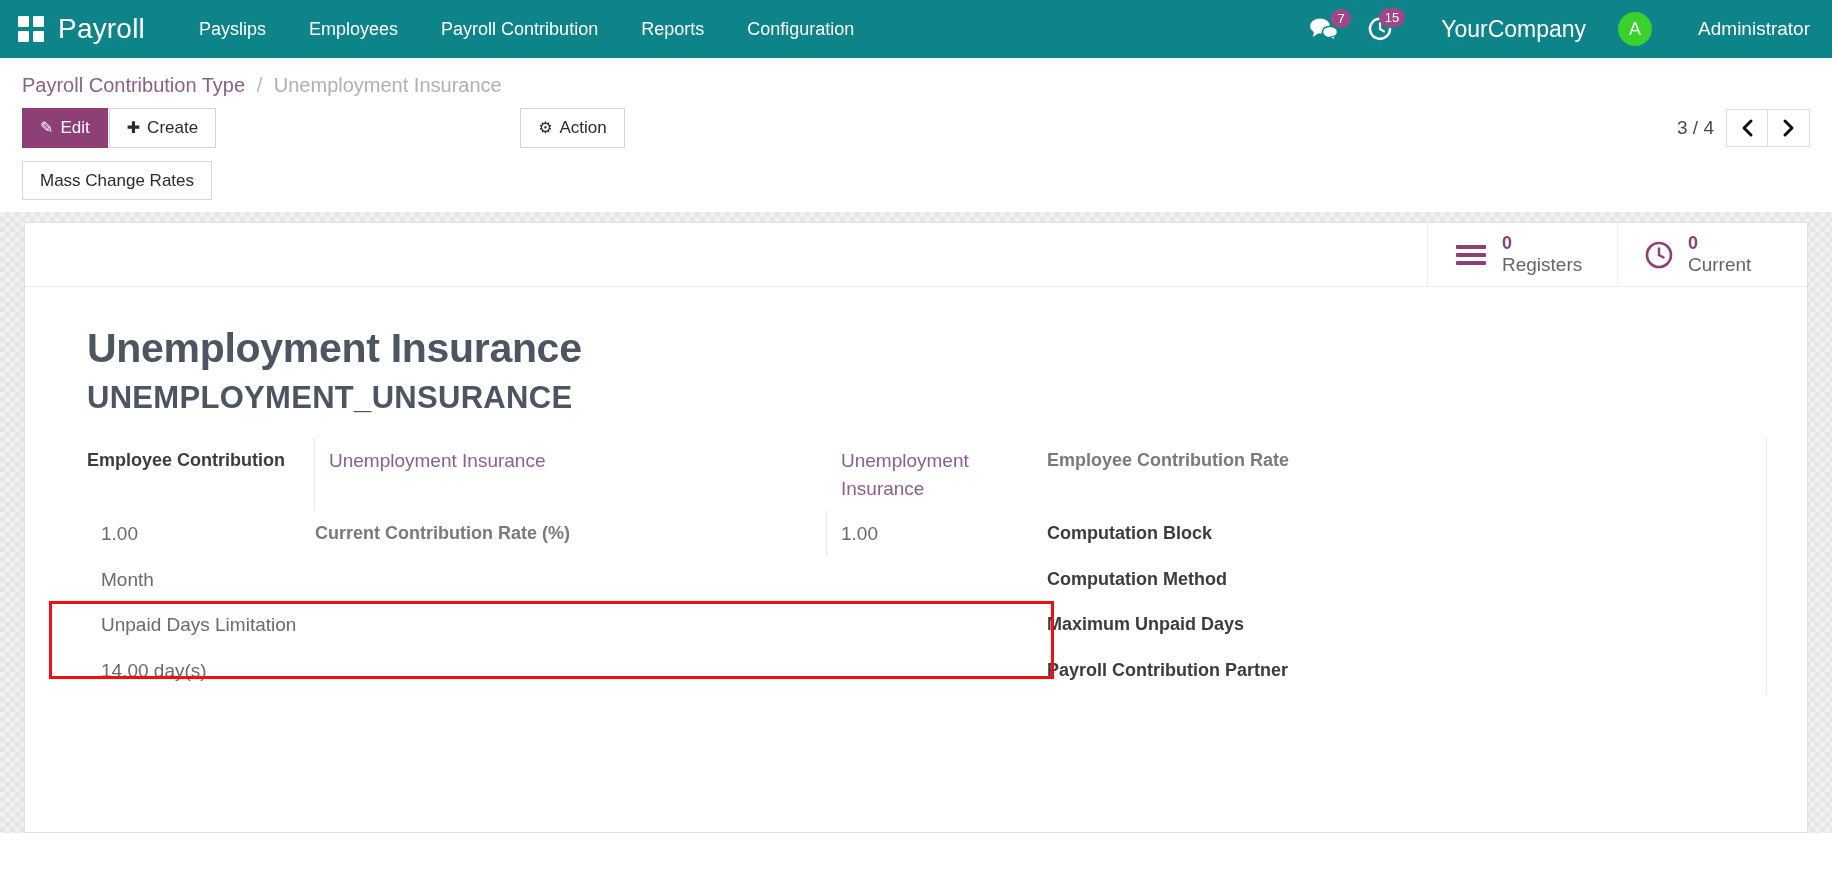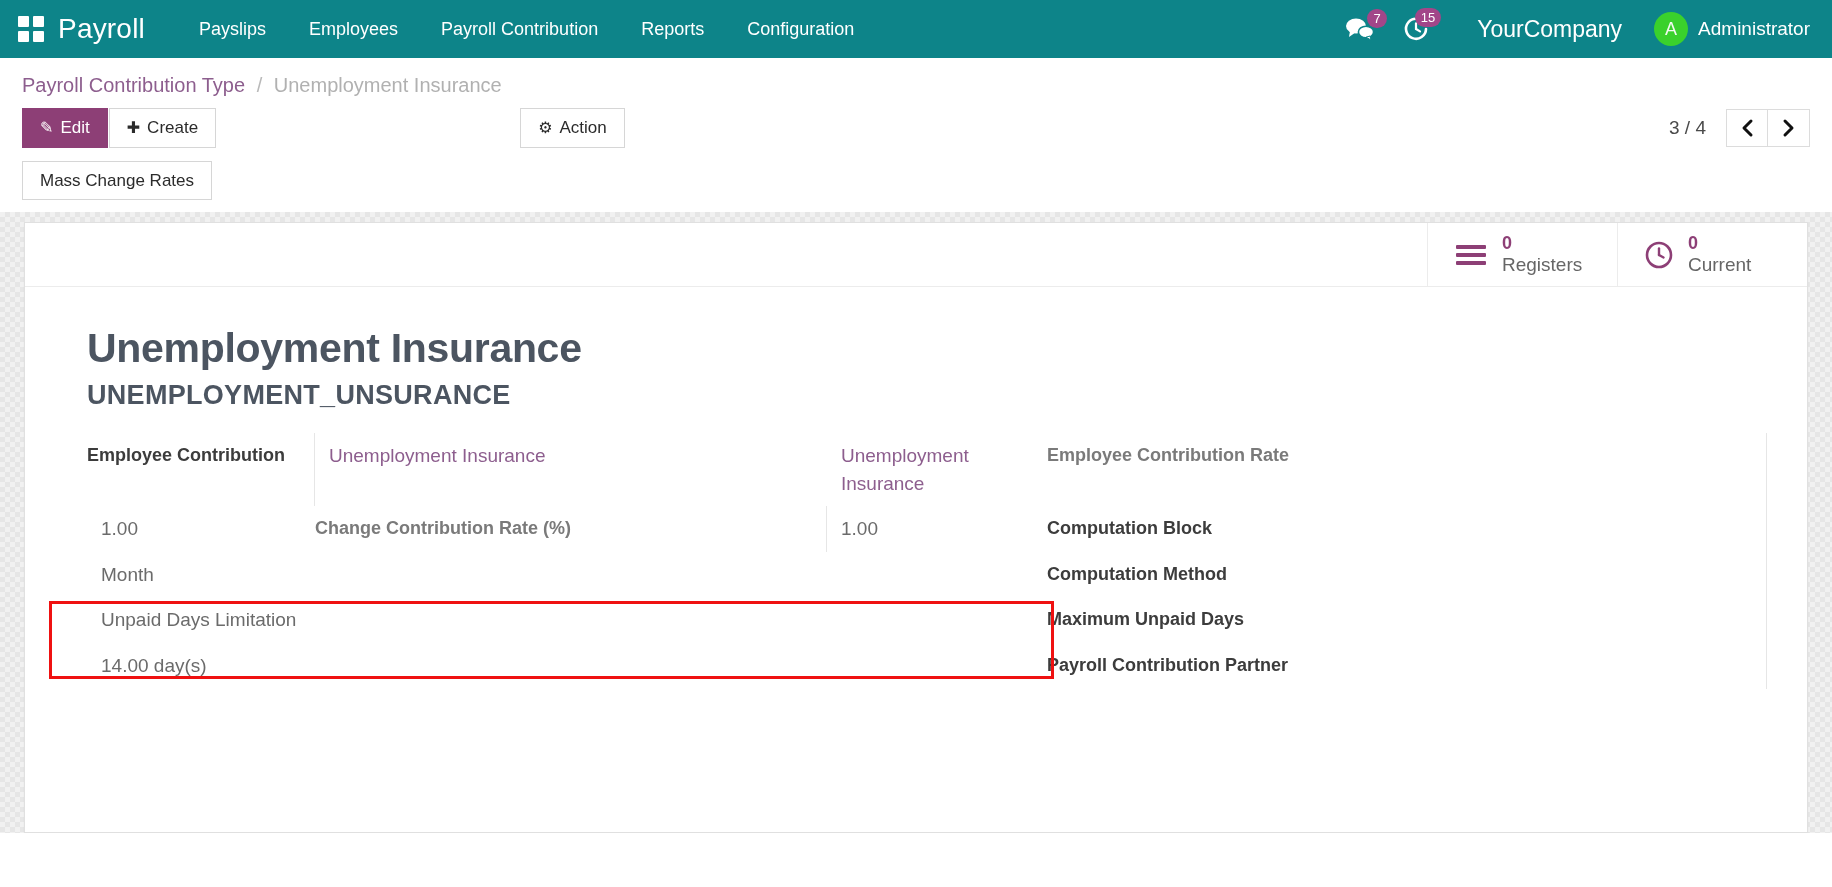--- a/index.html
+++ b/index.html
@@ -87,21 +87,21 @@
     cursor: pointer;
   }
   .avatar {
     width: 34px; height: 34px;
     border-radius: 50%;
     background: #3ad12c;
     color: #f4f9f2;
     font-size: 18px;
     display: flex; align-items: center; justify-content: center;
   }
-  .user-name { font-size: 19px; white-space: nowrap; }
+  .user-name { font-size: 19px; white-space: nowrap; margin-left: 36px; }
 
   
   .control-panel { background: #ffffff; }
   .breadcrumb {
     padding: 16px 0 8px 22px;
     font-size: 20px;
     white-space: nowrap;
   }
   .breadcrumb .crumb-link { color: #8d5e8e; cursor: pointer; }
   .breadcrumb .crumb-sep { color: #b9b9b9; margin: 0 6px; }
@@ -137,21 +137,21 @@
   .btn .gl { font-size: 16px; }
 
   .cp-actions { display: flex; align-items: center; gap: 0; }
   .cp-actions .btn + .btn { margin-left: 1px; }
   .action-wrap { margin-left: 304px; }
 
   .pager {
     margin-left: auto;
     display: flex;
     align-items: center;
-    gap: 20px;
+    gap: 12px;
   }
   .pager-count { font-size: 19px; color: #4a4a4a; white-space: nowrap; }
   .pager-btns { display: flex; }
   .pager-btn {
     width: 42px; height: 38px;
     border: 1px solid #dcdcdc;
     background: #fff;
     display: flex; align-items: center; justify-content: center;
     cursor: pointer;
     font-size: 20px; color: #1b1b1b;
@@ -205,21 +205,21 @@
   
   .form-body { padding: 24px 40px 0 40px; position: relative; }
   .rec-title {
     font-size: 41px;
     font-weight: bold;
     color: #4c5561;
     letter-spacing: -.3px;
     margin: 14px 0 8px 22px;
   }
   .rec-code {
-    font-size: 27px;
+    font-size: 31px;
     font-weight: bold;
     color: #4c5561;
     margin: 0 0 22px 22px;
     letter-spacing: .3px;
   }
 
   .fields-grid {
     display: grid;
     grid-template-columns: 228px 512px 220px 1fr;
     margin-left: 22px;
@@ -387,21 +387,21 @@
       <div class="rec-code">UNEMPLOYMENT_UNSURANCE</div>
 
       <div class="fields-grid">
 
         <div class="f-label">Employee Contribution</div>
         <div class="f-value link">Unemployment Insurance</div>
         <div class="f-value link">Unemployment Insurance</div>
 
         <div class="f-label dim">Employee Contribution Rate</div>
         <div class="f-value">1.00</div>
-        <div class="f-label dim">Change Contribution Rate (%)</div>
+        <div class="f-label dim">Current Contribution Rate (%)</div>
         <div class="f-value">1.00</div>
 
         <div class="f-label">Computation Block</div>
         <div class="f-value">Month</div>
         <div class="f-label" style="border-right:none"></div>
         <div class="f-value"></div>
 
         <div class="f-label">Computation Method</div>
         <div class="f-value">Unpaid Days Limitation</div>
         <div class="f-label" style="border-right:none"></div>

